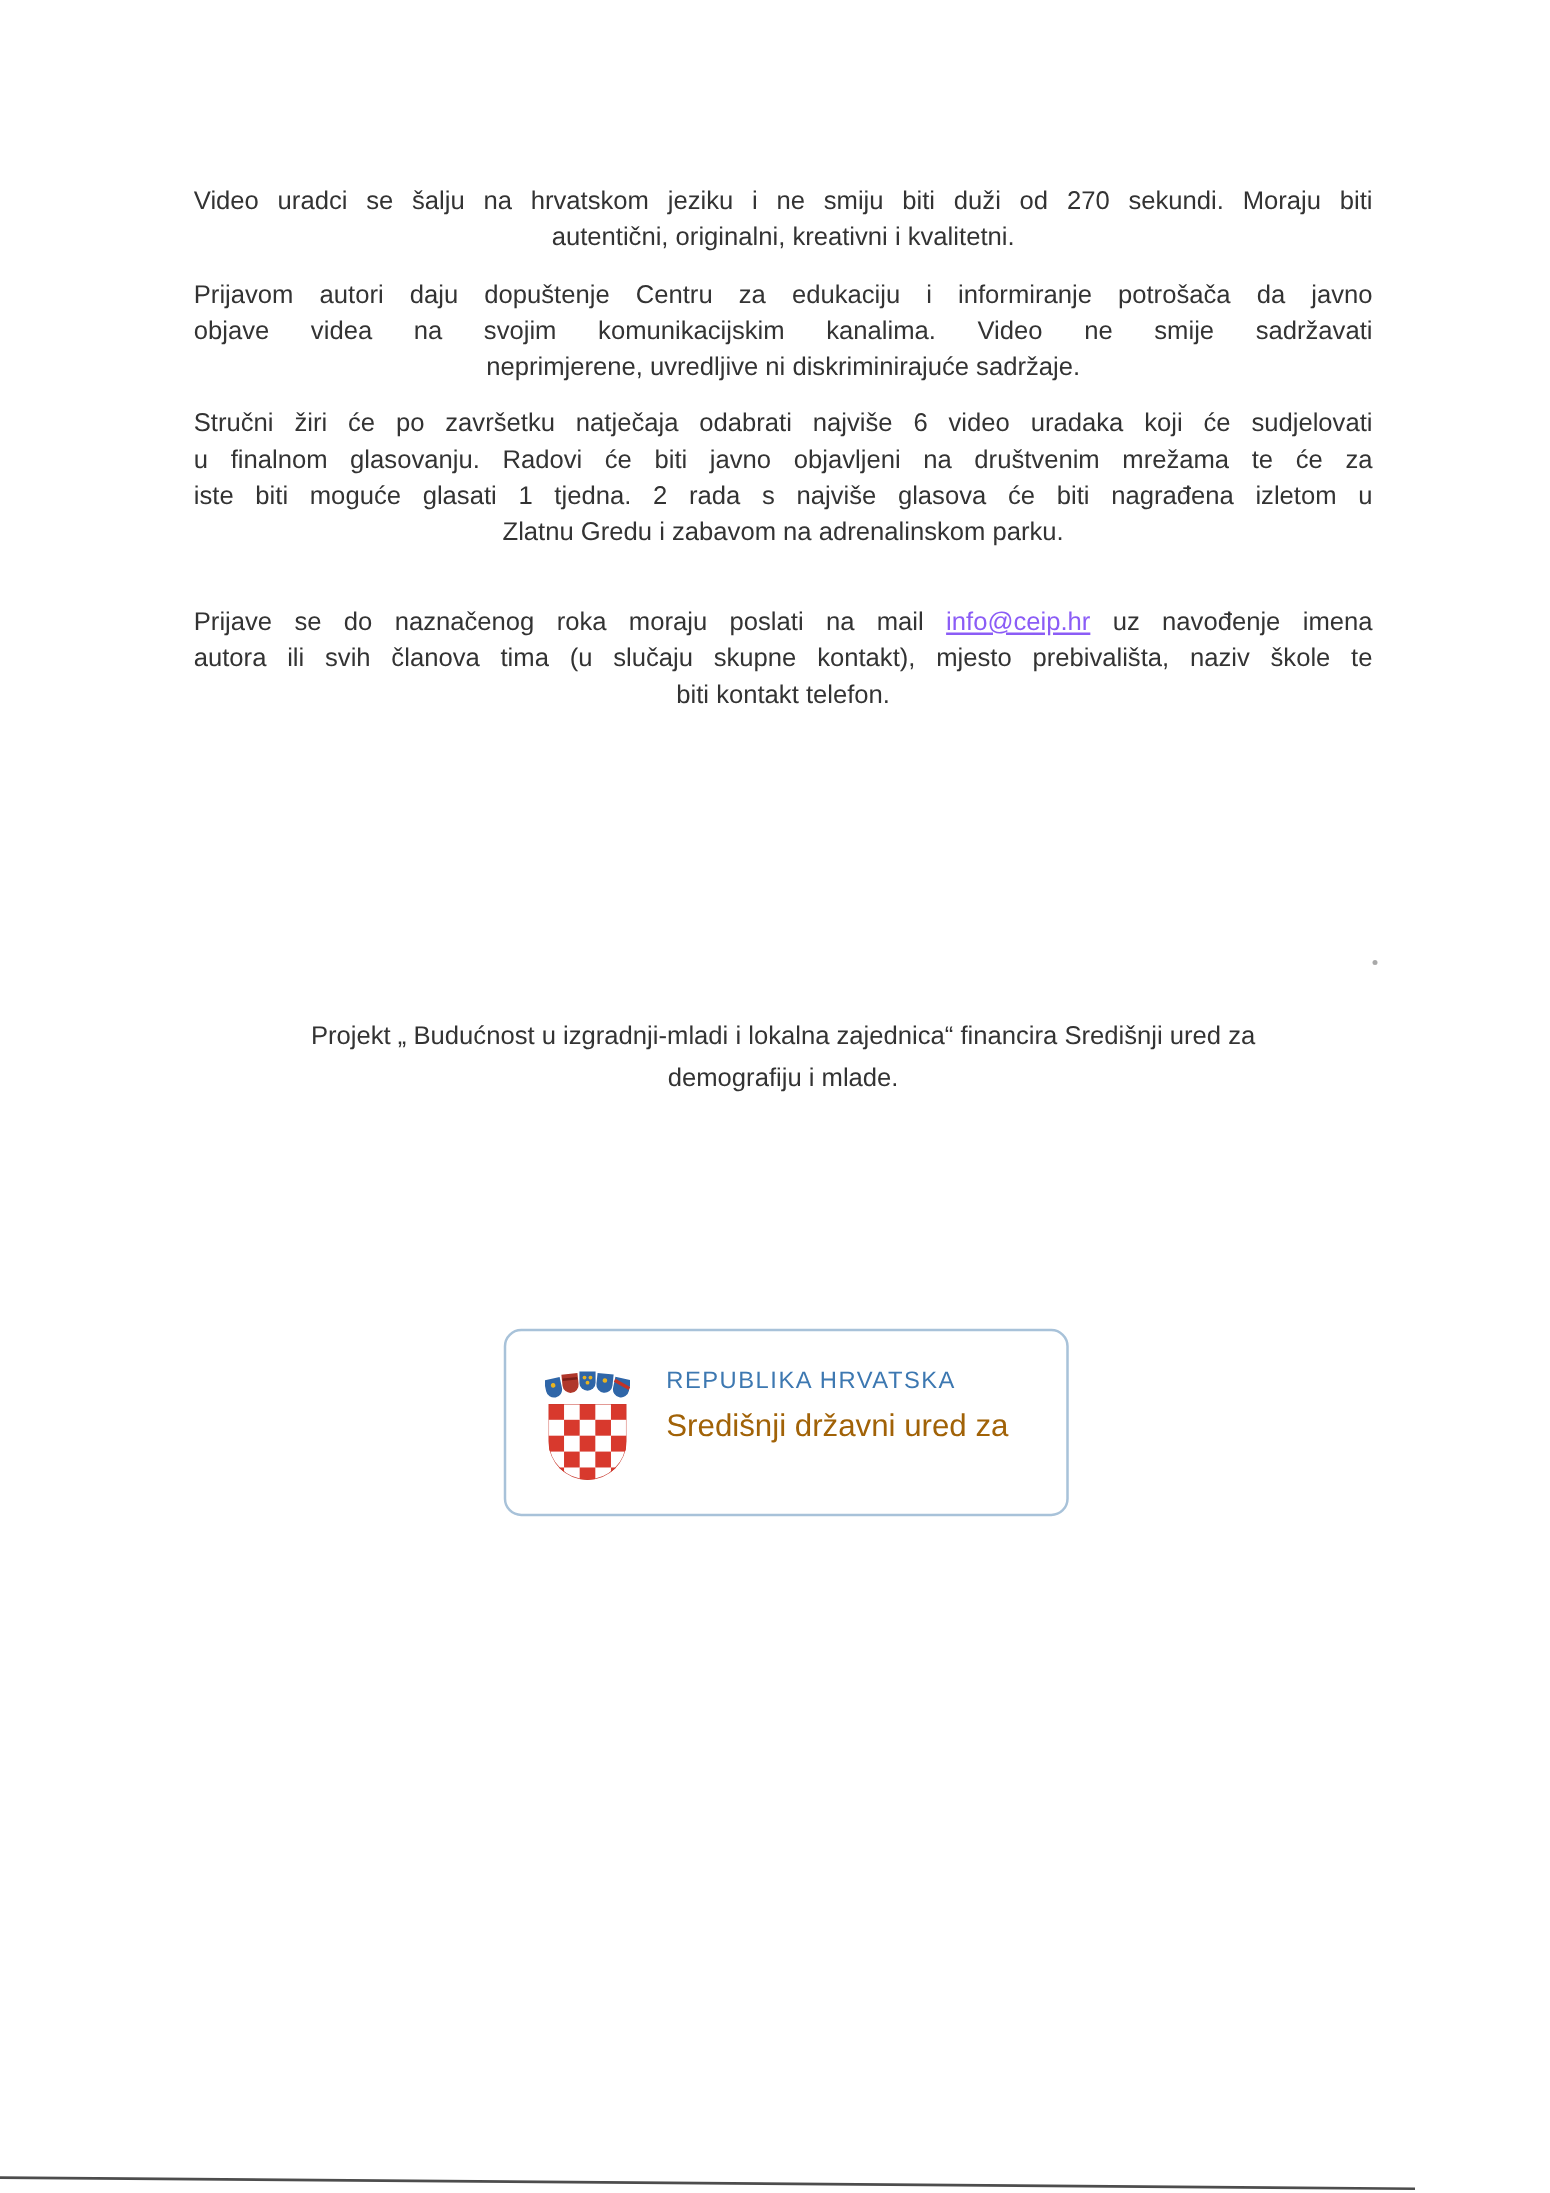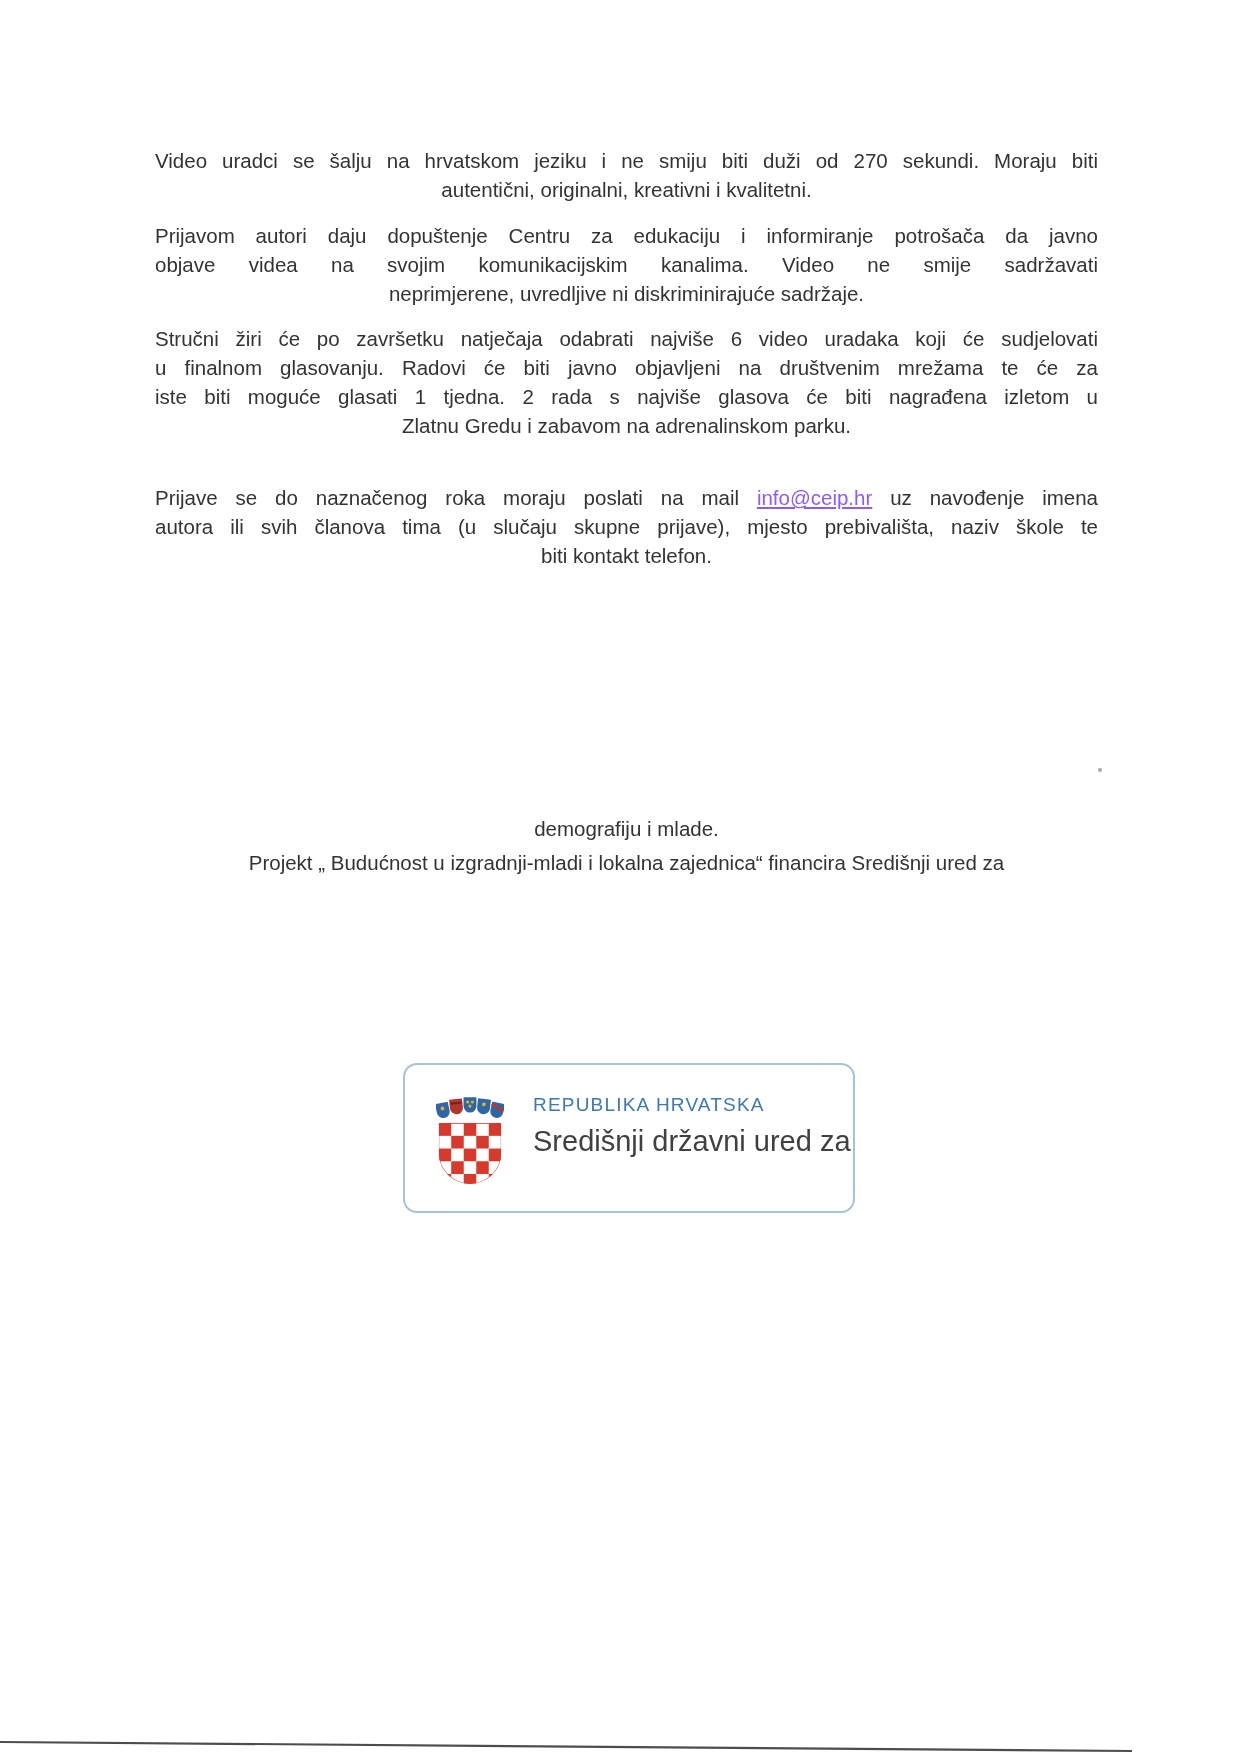--- a/index.html
+++ b/index.html
@@ -60,23 +60,23 @@
     top: 29px;
   }
   .logo-country {
     font-size: 19px;
     letter-spacing: 1.2px;
     color: #3d78b1;
     margin-bottom: 7px;
     white-space: nowrap;
   }
   .logo-office {
-    font-size: 29px;
+    font-size: 25px;
     line-height: 37px;
-    color: #404040;
+    color: #a16207;
     white-space: nowrap;
   }
   .scan-line {
     position: absolute;
     left: 0;
     top: 1738px;
     width: 1240px;
     height: 16px;
     display: block;
   }
@@ -108,27 +108,27 @@
 
   <section class="para" style="top:324px">
       <div class="jline">Stručni žiri će po završetku natječaja odabrati najviše 6 video uradaka koji  će sudjelovati</div>
       <div class="jline">u finalnom glasovanju. Radovi će biti javno objavljeni na društvenim mrežama te će za</div>
       <div class="jline">iste biti moguće glasati 1 tjedna.  2 rada s najviše glasova će biti nagrađena izletom u</div>
       <div class="lastline">Zlatnu Gredu i zabavom na adrenalinskom parku.</div>
     </section>
 
   <section class="para" style="top:483px">
       <div class="jline">Prijave se do naznačenog roka moraju poslati na mail <a class="email-link" href="#">info@ceip.hr</a> uz navođenje  imena</div>
-      <div class="jline">autora ili  svih članova tima (u slučaju skupne prijave), mjesto prebivališta, naziv  škole te</div>
+      <div class="jline">autora ili  svih članova tima (u slučaju skupne kontakt), mjesto prebivališta, naziv  škole te</div>
       <div class="lastline">biti kontakt telefon.</div>
     </section>
 
   <section class="funding">
+      <div class="cline">Projekt „ Budućnost u izgradnji-mladi i lokalna zajednica“ financira Središnji ured za</div>
       <div class="cline">demografiju i mlade.</div>
-      <div class="cline">Projekt „ Budućnost u izgradnji-mladi i lokalna zajednica“ financira Središnji ured za</div>
     </section>
 
   <div class="logo-box">
     <svg class="coat" viewBox="0 0 200 270" xmlns="http://www.w3.org/2000/svg">
 
       <g transform="translate(2,18) rotate(-12 20 25)">
         <path d="M0,0 h38 v26 a19,19 0 0 1 -38,0 z" fill="#2f66a8"></path>
         <circle cx="19" cy="16" r="5.5" fill="#e8b320"></circle>
       </g>
       <g transform="translate(41,7) rotate(-6 20 25)">

